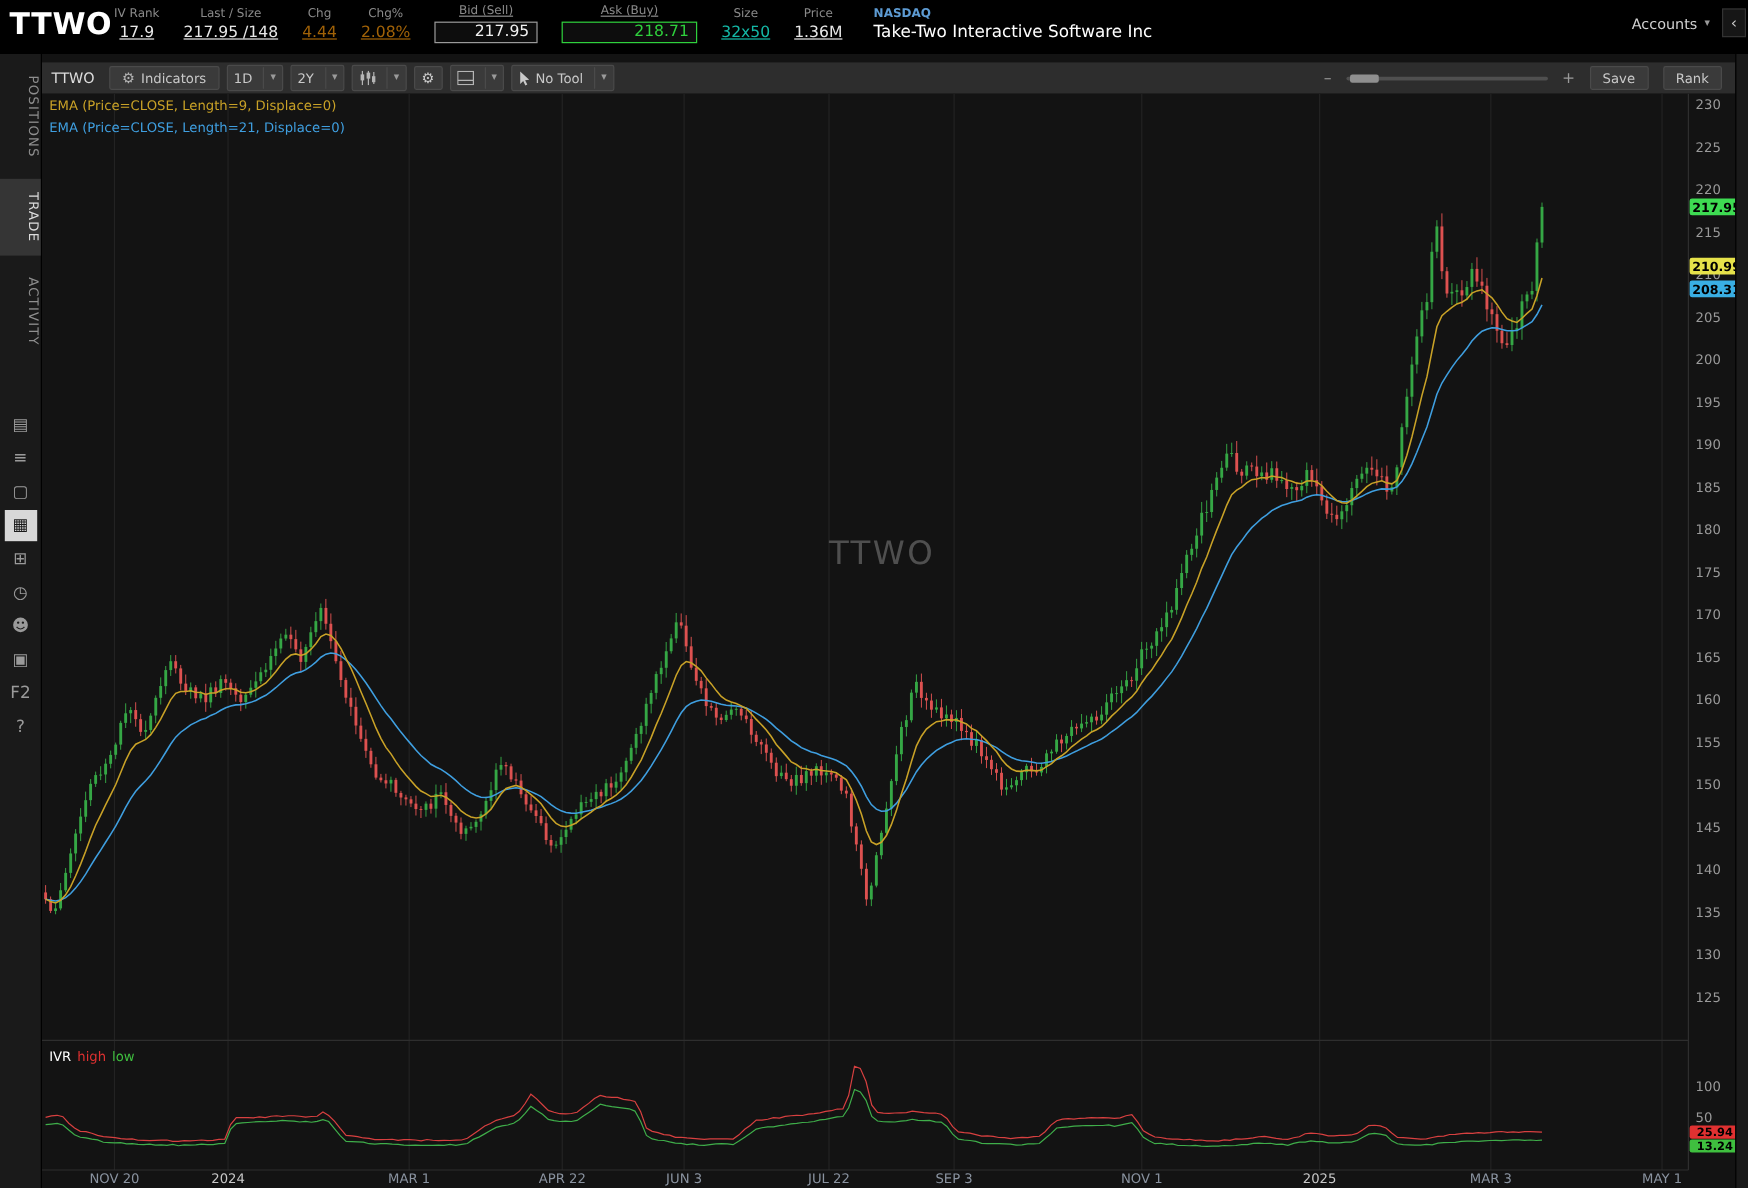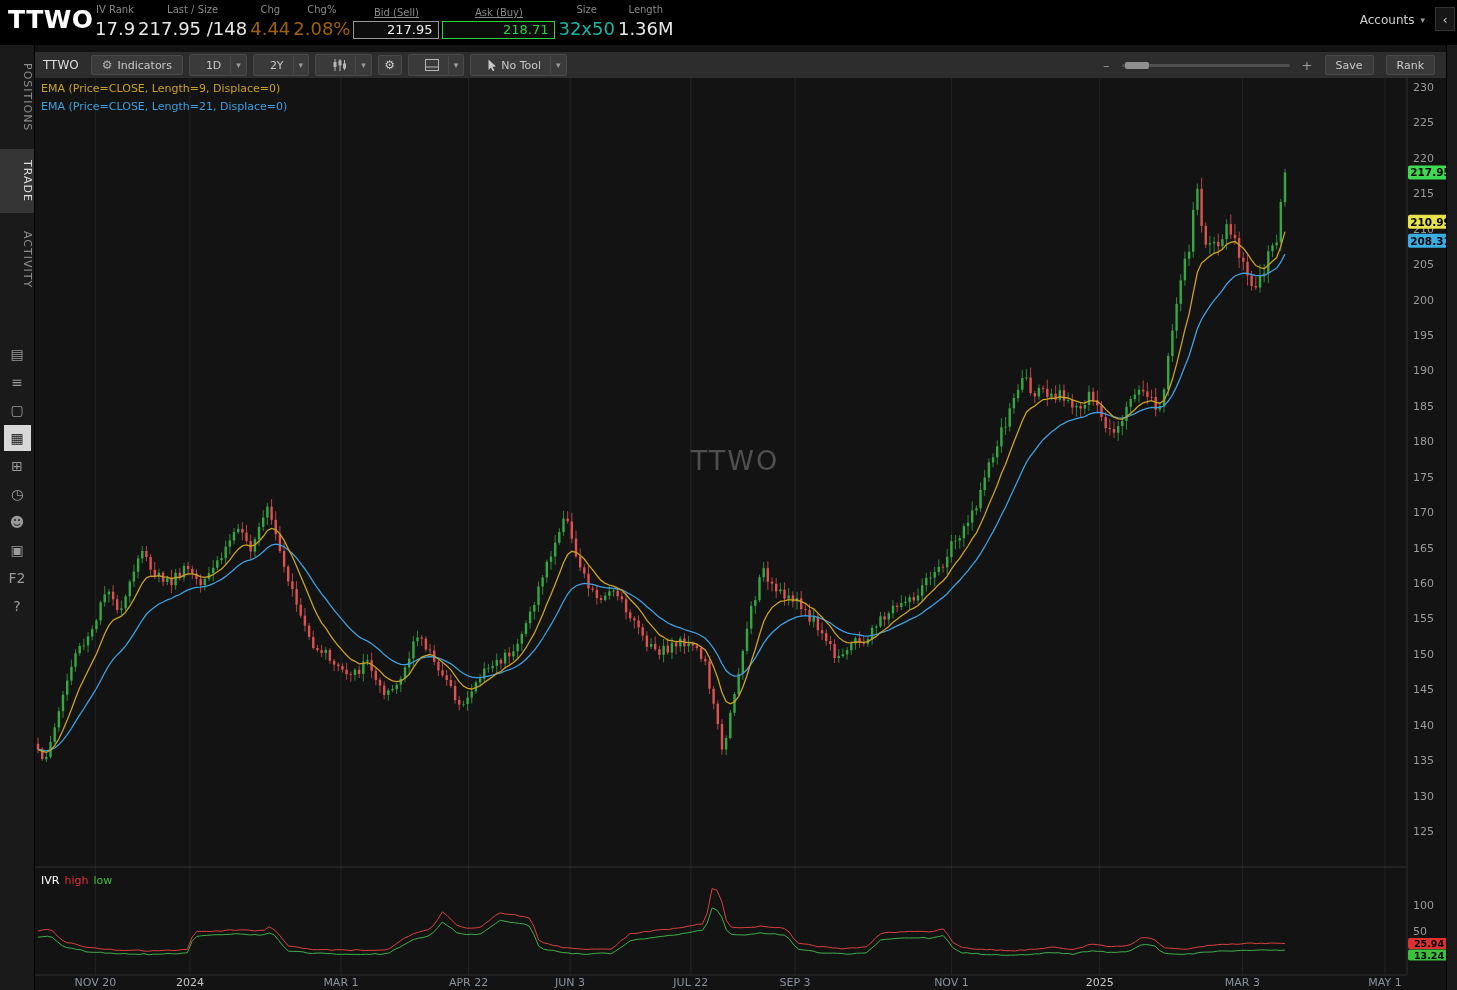--- a/index.html
+++ b/index.html
@@ -2,25 +2,25 @@
 <html><head>
 <meta charset="utf-8">
 <style>
   html,body{margin:0;padding:0;background:#000;width:1457px;height:990px;overflow:hidden;
     font-family:"DejaVu Sans","Liberation Sans",sans-serif;-webkit-user-select:none;user-select:none;}
   .app{position:relative;width:1457px;height:990px;}
 
   
   .topbar{position:absolute;top:0;left:0;width:100%;height:45px;background:#000;}
   .logo{position:absolute;left:8px;top:5px;font-size:25px;font-weight:bold;color:#fff;letter-spacing:.5px;}
-  .hfields{position:absolute;left:95px;top:4px;display:flex;gap:3px;align-items:flex-end;}
+  .hfields{position:absolute;left:95px;top:4px;display:flex;gap:20px;align-items:center;}
   .hcol{display:flex;flex-direction:column;align-items:center;gap:3px;}
   .hlabel{font-size:10px;color:#8a8a8a;white-space:nowrap;}
   .hlabel.u{text-decoration:underline;}
-  .hval{font-size:18px;color:#e8e8e8;white-space:nowrap;}
+  .hval{font-size:13px;color:#e8e8e8;white-space:nowrap;text-decoration:underline;}
   .green{color:#a16207;}
   .dim{color:#14b8a6;}
   .box{width:78px;height:16px;line-height:16px;text-align:right;padding-right:6px;
     border:1px solid #9a9a9a;background:#0d0d0d;font-size:13px;color:#f0f0f0;cursor:pointer;}
   .box.ask{border-color:#2fd13d;color:#2fd13d;padding-left:27px;}
   .company{display:flex;flex-direction:column;align-items:flex-start;gap:2px;margin-left:6px;}
   .exchange{font-size:10px;color:#5d9bd3;font-weight:bold;}
   .cname{font-size:14px;color:#fff;}
   .accounts{position:absolute;right:32px;top:13px;color:#d0d0d0;font-size:12px;display:flex;gap:6px;align-items:center;cursor:pointer;margin-left:28px;}
   .accounts .caret{font-size:9px;color:#9a9a9a;}
@@ -41,21 +41,21 @@
 
   
   .chart-area{position:absolute;left:35px;top:45px;width:1412px;bottom:0;background:#131313;}
   .toolbar{position:absolute;left:0;top:7px;width:100%;height:26px;background:#2d2d2d;
     display:flex;align-items:center;gap:6px;padding-left:8px;box-sizing:border-box;}
   .tb-sym{font-size:12px;color:#ddd;margin-right:6px;}
   .tb-btn{display:flex;align-items:center;gap:5px;background:#3a3a3a;border:1px solid #4a4a4a;
     color:#c9c9c9;font-size:11px;height:20px;padding:0 10px;border-radius:2px;cursor:pointer;font-family:inherit;}
   .tb-ico{font-size:12px;color:#b5b5b5;}
   .tb-dd{display:flex;align-items:center;background:#3a3a3a;border:1px solid #4a4a4a;color:#c9c9c9;
-    font-size:11px;height:20px;padding:0 0 0 16px;border-radius:2px;cursor:pointer;gap:4px;}
+    font-size:11px;height:20px;padding:0 0 0 5px;border-radius:2px;cursor:pointer;gap:4px;}
   .dd-caret{display:inline-block;padding:0 5px;margin-left:5px;border-left:1px solid #4a4a4a;
     color:#9a9a9a;font-size:9px;line-height:18px;}
   .tb-ico-btn{background:#3a3a3a;border:1px solid #4a4a4a;color:#c9c9c9;height:20px;width:24px;
     border-radius:2px;font-size:12px;display:flex;align-items:center;justify-content:center;cursor:pointer;}
   .tb-right{position:absolute;right:12px;top:3px;display:flex;align-items:center;gap:12px;}
   .zoomer{color:#9a9a9a;font-size:13px;cursor:pointer;}
   .slider{position:relative;width:168px;height:3px;background:#4f4f4f;border-radius:2px;cursor:pointer;}
   .slider-handle{position:absolute;left:3px;top:-2px;width:24px;height:7px;background:#8f8f8f;border-radius:2px;cursor:grab;}
   #chart-svg{position:absolute;left:0;top:33px;display:block;}
   #chart-svg text{font-family:"DejaVu Sans","Liberation Sans",sans-serif;}
@@ -92,22 +92,26 @@
       </div>
       <div class="hcol">
         <div class="hlabel u">Ask (Buy)</div>
         <div class="box ask">218.71</div>
       </div>
       <div class="hcol">
         <div class="hlabel">Size</div>
         <div class="hval dim">32x50</div>
       </div>
       <div class="hcol">
-        <div class="hlabel">Length</div>
+        <div class="hlabel">Price</div>
         <div class="hval">1.36M</div>
+      </div>
+      <div class="company">
+        <div class="exchange">NASDAQ</div>
+        <div class="cname">Take-Two Interactive Software Inc</div>
       </div>
     </div>
     <div class="accounts">
       <span>Accounts</span>
       <span class="caret">▾</span>
     </div>
     <div class="collapse">
       <span>‹</span>
     </div>
   </header>

